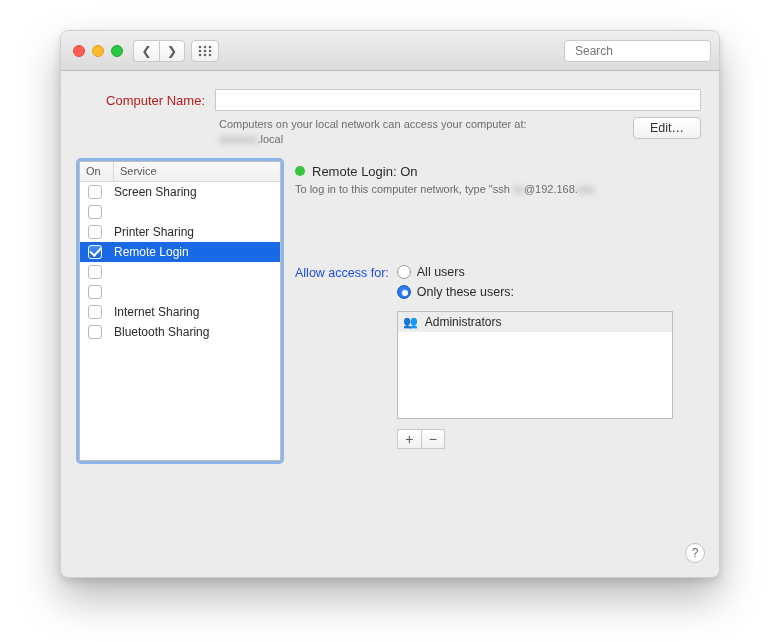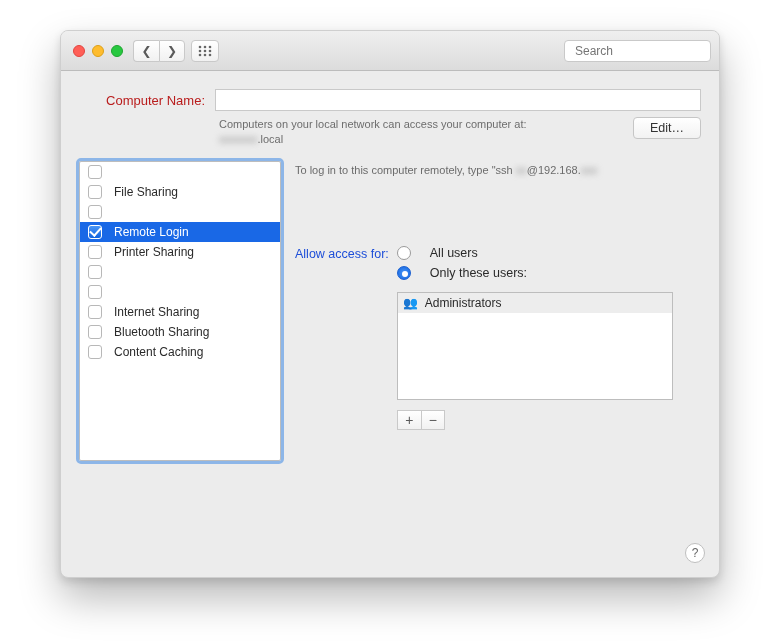--- a/index.html
+++ b/index.html
@@ -130,21 +130,21 @@
   .service-row.selected.checked .cb { border-color:#fff; }
   .service-row .label { flex:1; white-space:nowrap; overflow:hidden; }
 
   .detail { flex:1; min-width:0; padding-top: 3px; }
   .status-row { display:flex; align-items:center; gap: 7px; font-size:13px; margin-bottom:4px;}
   .dot-green { width:10px;height:10px;border-radius:50%;background:#36c53c;}
   .hint { font-size:11px; color:#6b6b6b; margin-bottom: 70px;}
   .allow-wrap { display:flex; gap: 8px; font-size:12.5px;}
   .allow-label { color:#1d4ed8; padding-top:1px;}
   .radio-col { display:flex; flex-direction:column; gap:6px;}
-  .radio-row { display:flex; align-items:flex-start; gap:19px;}
+  .radio-row { display:flex; align-items:flex-start; gap:6px;}
   .radio {
     width:14px;height:14px;border:1px solid #9a9a9a;border-radius:50%;
     background:#fff;position:relative;flex-shrink:0;
   }
   .radio.checked { background: radial-gradient(#4a96f6 0,#1063e0 100%); border-color:#1a5fd0;}
   .radio.checked::after{
     content:"";position:absolute;left:4px;top:4px;width:6px;height:6px;
     border-radius:50%;background:#fff;
   }
   .users-box {
@@ -224,63 +224,64 @@
         <span>Computers on your local network can access your computer at:</span><br>
         <span class="blur">xxxxxxx</span><span>.local</span>
       </div>
       <div class="edit-btn-wrap">
         <button class="mac-btn">Edit…</button>
       </div>
     </div>
 
     <div class="columns">
       <div class="services-box">
+        <div class="services-head">
+          <div class="c1">On</div>
+          <div class="c2">Service</div>
+        </div>
         <div id="services-body">
             <div class="service-row">
               <div class="cb"></div>
-            </div>
-            <div class="service-row">
-              <div class="cb"></div>
-              <div class="label">File Sharing</div>
-            </div>
-            <div class="service-row">
-              <div class="cb"></div>
+              <div class="label">Screen Sharing</div>
+            </div>
+            <div class="service-row">
+              <div class="cb"></div>
+            </div>
+            <div class="service-row">
+              <div class="cb"></div>
+              <div class="label">Printer Sharing</div>
             </div>
             <div class="service-row checked selected">
               <div class="cb"></div>
               <div class="label">Remote Login</div>
             </div>
             <div class="service-row">
               <div class="cb"></div>
-              <div class="label">Printer Sharing</div>
-            </div>
-            <div class="service-row">
-              <div class="cb"></div>
             </div>
             <div class="service-row">
               <div class="cb"></div>
             </div>
             <div class="service-row">
               <div class="cb"></div>
               <div class="label">Internet Sharing</div>
             </div>
             <div class="service-row">
               <div class="cb"></div>
               <div class="label">Bluetooth Sharing</div>
             </div>
-            <div class="service-row">
-              <div class="cb"></div>
-              <div class="label">Content Caching</div>
-            </div>
           </div>
       </div>
 
       <div class="detail">
+        <div class="status-row">
+          <span class="dot-green"></span>
+          <span>Remote Login: On</span>
+        </div>
         <div class="hint">
-          <span>To log in to this computer remotely, type "ssh </span><span class="blur">xx</span><span>@192.168.</span><span class="blur">xxx</span>
+          <span>To log in to this computer network, type "ssh </span><span class="blur">xx</span><span>@192.168.</span><span class="blur">xxx</span>
         </div>
 
         <div class="allow-wrap">
           <div class="allow-label">Allow access for:</div>
           <div class="radio-col">
             <div class="radio-row">
               <div class="radio" id="radio-all"></div>
               <span>All users</span>
             </div>
             <div class="radio-row">

